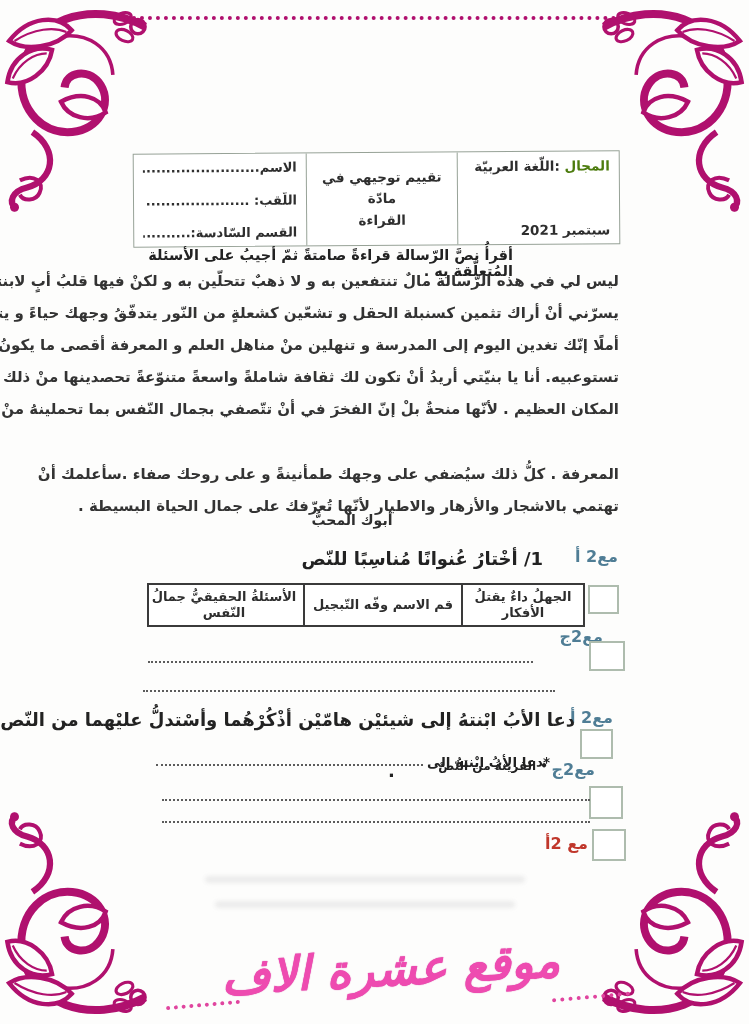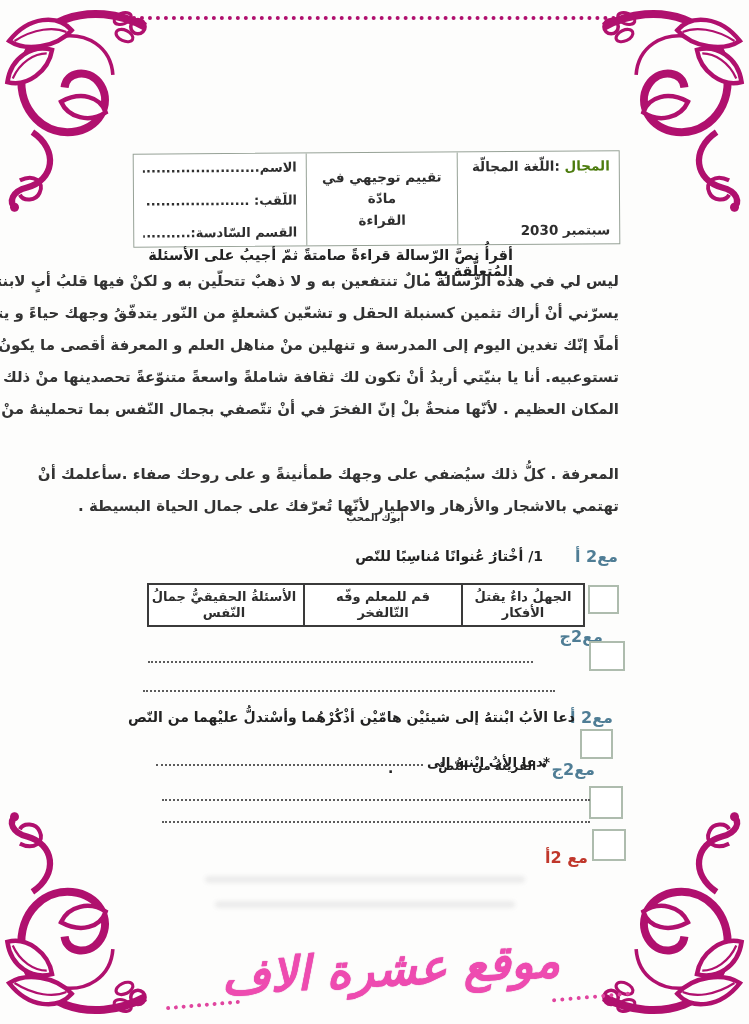--- a/index.html
+++ b/index.html
@@ -31,25 +31,25 @@
   .hdr .cell:last-child{border-left:none;}
   .cell-subject{display:flex;flex-direction:column;justify-content:space-between;}
   .subject-label{color:#4d7c0f;}
   .cell-title{display:flex;flex-direction:column;justify-content:center;align-items:center;text-align:center;line-height:1.6;}
   .cell-names{display:flex;flex-direction:column;justify-content:space-between;font-size:13px;}
   .cell-names > div{white-space:nowrap;overflow:hidden;}
 
   
   .instruction{left:138px;top:247px;width:375px;text-align:right;font-weight:700;font-size:14.5px;color:#222;}
   .pline{left:131px;width:488px;text-align:justify;text-align-last:justify;font-size:15px;font-weight:700;color:#333;white-space:nowrap;}
-  .signature{left:314px;top:512px;width:90px;text-align:right;font-weight:700;font-size:10px;}
+  .signature{left:307px;top:512px;width:90px;text-align:center;font-weight:700;font-size:14px;}
 
   .marker{font-weight:700;font-size:16px;color:#4f7d95;white-space:nowrap;}
-  .marker.red{color:#c0372b;margin-top:14px;}
-  .qtext{font-weight:700;font-size:14px;color:#222;white-space:nowrap;}
+  .marker.red{color:#c0372b;}
+  .qtext{font-weight:700;font-size:18px;color:#222;white-space:nowrap;}
 
   
   .opt-table{
     left:147px;top:583px;width:438px;height:44px;
     display:grid;grid-template-columns:122px 158px 158px;direction:rtl;
     border:2px solid #3a3a3a;background:#fff;box-sizing:border-box;
   }
   .opt-table .ocell{
     border-left:2px solid #3a3a3a;display:flex;align-items:center;justify-content:center;
     text-align:center;font-weight:700;font-size:13px;line-height:1.25;padding:1px 4px;box-sizing:border-box;
@@ -118,23 +118,23 @@
       <svg>
         <use href="#orn"></use>
       </svg>
     </div>
   <div class="abs top-dotted"></div>
 
   <div class="abs hdr">
     <div class="cell cell-subject">
       <div class="rtl">
         <span class="subject-label">المجال</span>
-        <span>:اللّغة المجالّة</span>
+        <span>:اللّغة العربيّة</span>
       </div>
-      <div class="rtl">سبتمبر 2030</div>
+      <div class="rtl">سبتمبر 2021</div>
     </div>
     <div class="cell cell-title">
       <div class="rtl">تقييم توجيهي في مادّة</div>
       <div class="rtl">القراءة</div>
     </div>
     <div class="cell cell-names">
       <div class="rtl">الاسم.........................</div>
       <div class="rtl">اللّقب: .....................</div>
       <div class="rtl">القسم السّادسة:..............</div>
     </div>
@@ -148,21 +148,21 @@
   <div class="abs pline rtl" style="top:368px">تستوعبيه. أنا يا بنيّتي أريدُ أنْ تكون لك ثقافة شاملةً واسعةً متنوّعةً تحصدينها منْ ذلك</div>
   <div class="abs pline rtl" style="top:400px">المكان العظيم . لأنّها منحةٌ بلْ إنّ الفخرَ في أنْ تتّصفي بجمال النّفس بما تحملينهُ منْ قيمٍ</div>
   <div class="abs pline rtl" style="top:465px">المعرفة . كلُّ ذلك سيُضفي على وجهك طمأنينةً و على روحك صفاء .سأعلمك أنْ</div>
   <div class="abs pline rtl" style="top:497px">تهتمي بالاشجار والأزهار والاطيار لأنّها تُعرّفك على جمال الحياة البسيطة .</div>
   <div class="abs signature rtl">أبوك المحبُّ</div>
 
   <div class="abs marker rtl" style="top:547px;right:131px">مع2 أ</div>
   <div class="abs qtext rtl" style="top:548px;right:206px">1/ أخْتارُ عُنوانًا مُناسِبًا للنّص</div>
   <div class="abs opt-table">
     <div class="ocell rtl">الجهلُ داءٌ يقتلُ الأفكار</div>
-    <div class="ocell rtl">قم للمعلم وفّه التّالفخر</div>
+    <div class="ocell rtl">قم الاسم وفّه التّبجيل</div>
     <div class="ocell rtl">الأسئلةُ الحقيقيُّ جمالُ النّفس</div>
   </div>
   <div class="abs checkbox" style="left:588px;top:585px;width:31px;height:29px"></div>
 
   <div class="abs marker rtl" style="top:627px;right:146px">مع2ج</div>
   <div class="abs checkbox" style="left:589px;top:641px;width:36px;height:30px"></div>
   <div class="abs ansline" style="top:661px;left:148px;width:385px"></div>
   <div class="abs ansline" style="top:690px;left:143px;width:412px"></div>
 
   <div class="abs marker rtl" style="top:708px;right:136px">مع2 أ</div>

